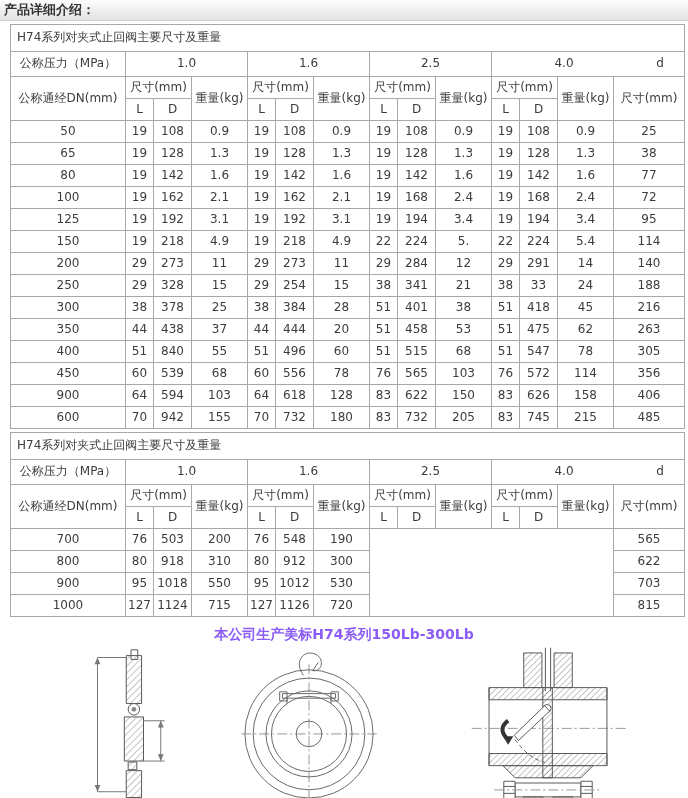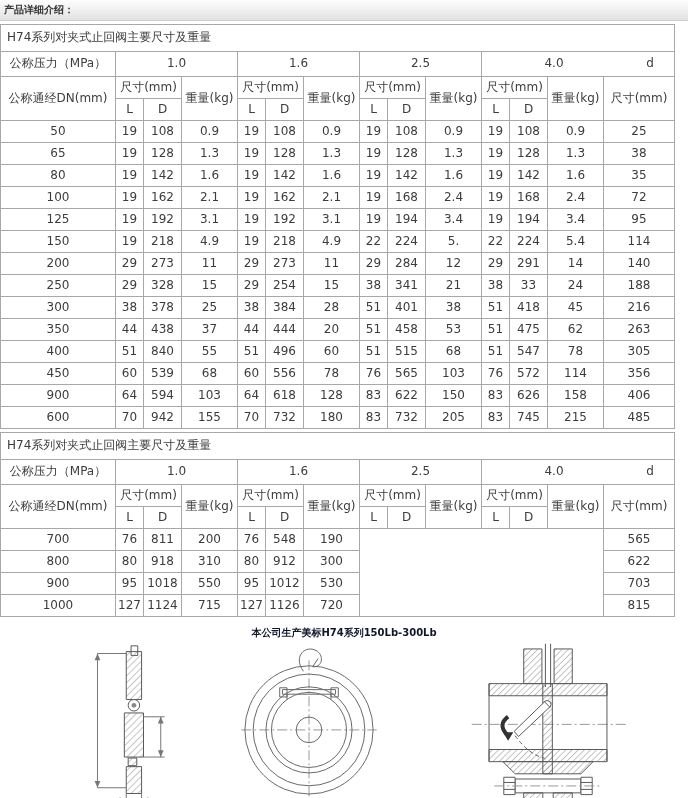--- a/index.html
+++ b/index.html
@@ -1,27 +1,27 @@
 <!DOCTYPE html>
 <html><head>
 <meta charset="utf-8">
 <style>
   html,body{margin:0;padding:0;background:#ffffff;width:688px;height:798px;overflow:hidden;
     font-family:"DejaVu Sans",sans-serif;}
   .topbar{height:20px;line-height:20px;background:linear-gradient(#fdfdfd,#e2e2e2);
-    border-bottom:1px solid #cfcfcf;font-size:10px;font-weight:bold;color:#333;padding-left:4px;}
-  .spec-table{border-collapse:collapse;table-layout:fixed;width:674px;margin-top:3px;}
+    border-bottom:1px solid #cfcfcf;font-size:13px;font-weight:bold;color:#333;padding-left:4px;}
+  .spec-table{border-collapse:collapse;table-layout:fixed;width:674px;margin-left:10px;margin-top:3px;}
   .spec-table td,.spec-table th{border:1px solid #a8a8a8;font-size:12px;font-weight:normal;
     text-align:center;color:#3c3c3c;padding:0;height:21px;line-height:1.1;overflow:hidden;white-space:nowrap;}
   .title-cell{text-align:left !important;padding:3px 2px 3px 6px !important;height:20px !important;}
   .hdr-main{height:25px !important;}
   .split{display:flex;width:100%;}
   .split .seg3{flex:3;text-align:center;}
   .split .seg1{flex:1;text-align:center;}
-  .note-text{margin-top:9px;text-align:center;font-size:10px;font-weight:bold;color:#0f172a;}
+  .note-text{margin-top:9px;text-align:center;font-size:14px;font-weight:bold;color:#8b5cf6;}
   .drawings{position:relative;height:163px;margin-top:2px;}
   .drawings svg{position:absolute;top:0;}
   svg line,svg path,svg circle,svg rect,svg polygon,svg ellipse{vector-effect:non-scaling-stroke;}
 </style>
 </head>
 <body>
 
 <div class="topbar">
   <span>产品详细介绍：</span>
 </div>
@@ -123,21 +123,21 @@
         <td>1.6</td>
         <td>19</td>
         <td>142</td>
         <td>1.6</td>
         <td>19</td>
         <td>142</td>
         <td>1.6</td>
         <td>19</td>
         <td>142</td>
         <td>1.6</td>
-        <td>35</td>
+        <td>77</td>
       </tr>
       <tr>
         <td>100</td>
         <td>19</td>
         <td>162</td>
         <td>2.1</td>
         <td>19</td>
         <td>162</td>
         <td>2.1</td>
         <td>19</td>
@@ -362,21 +362,21 @@
       <td>L</td>
       <td>D</td>
       <td>L</td>
       <td>D</td>
       <td>L</td>
       <td>D</td>
     </tr>
     <tr>
       <td>700</td>
       <td>76</td>
-      <td>811</td>
+      <td>503</td>
       <td>200</td>
       <td>76</td>
       <td>548</td>
       <td>190</td>
       <td rowspan="4" colspan="6"></td>
       <td>565</td>
     </tr>
     <tr>
       <td>800</td>
       <td>80</td>

